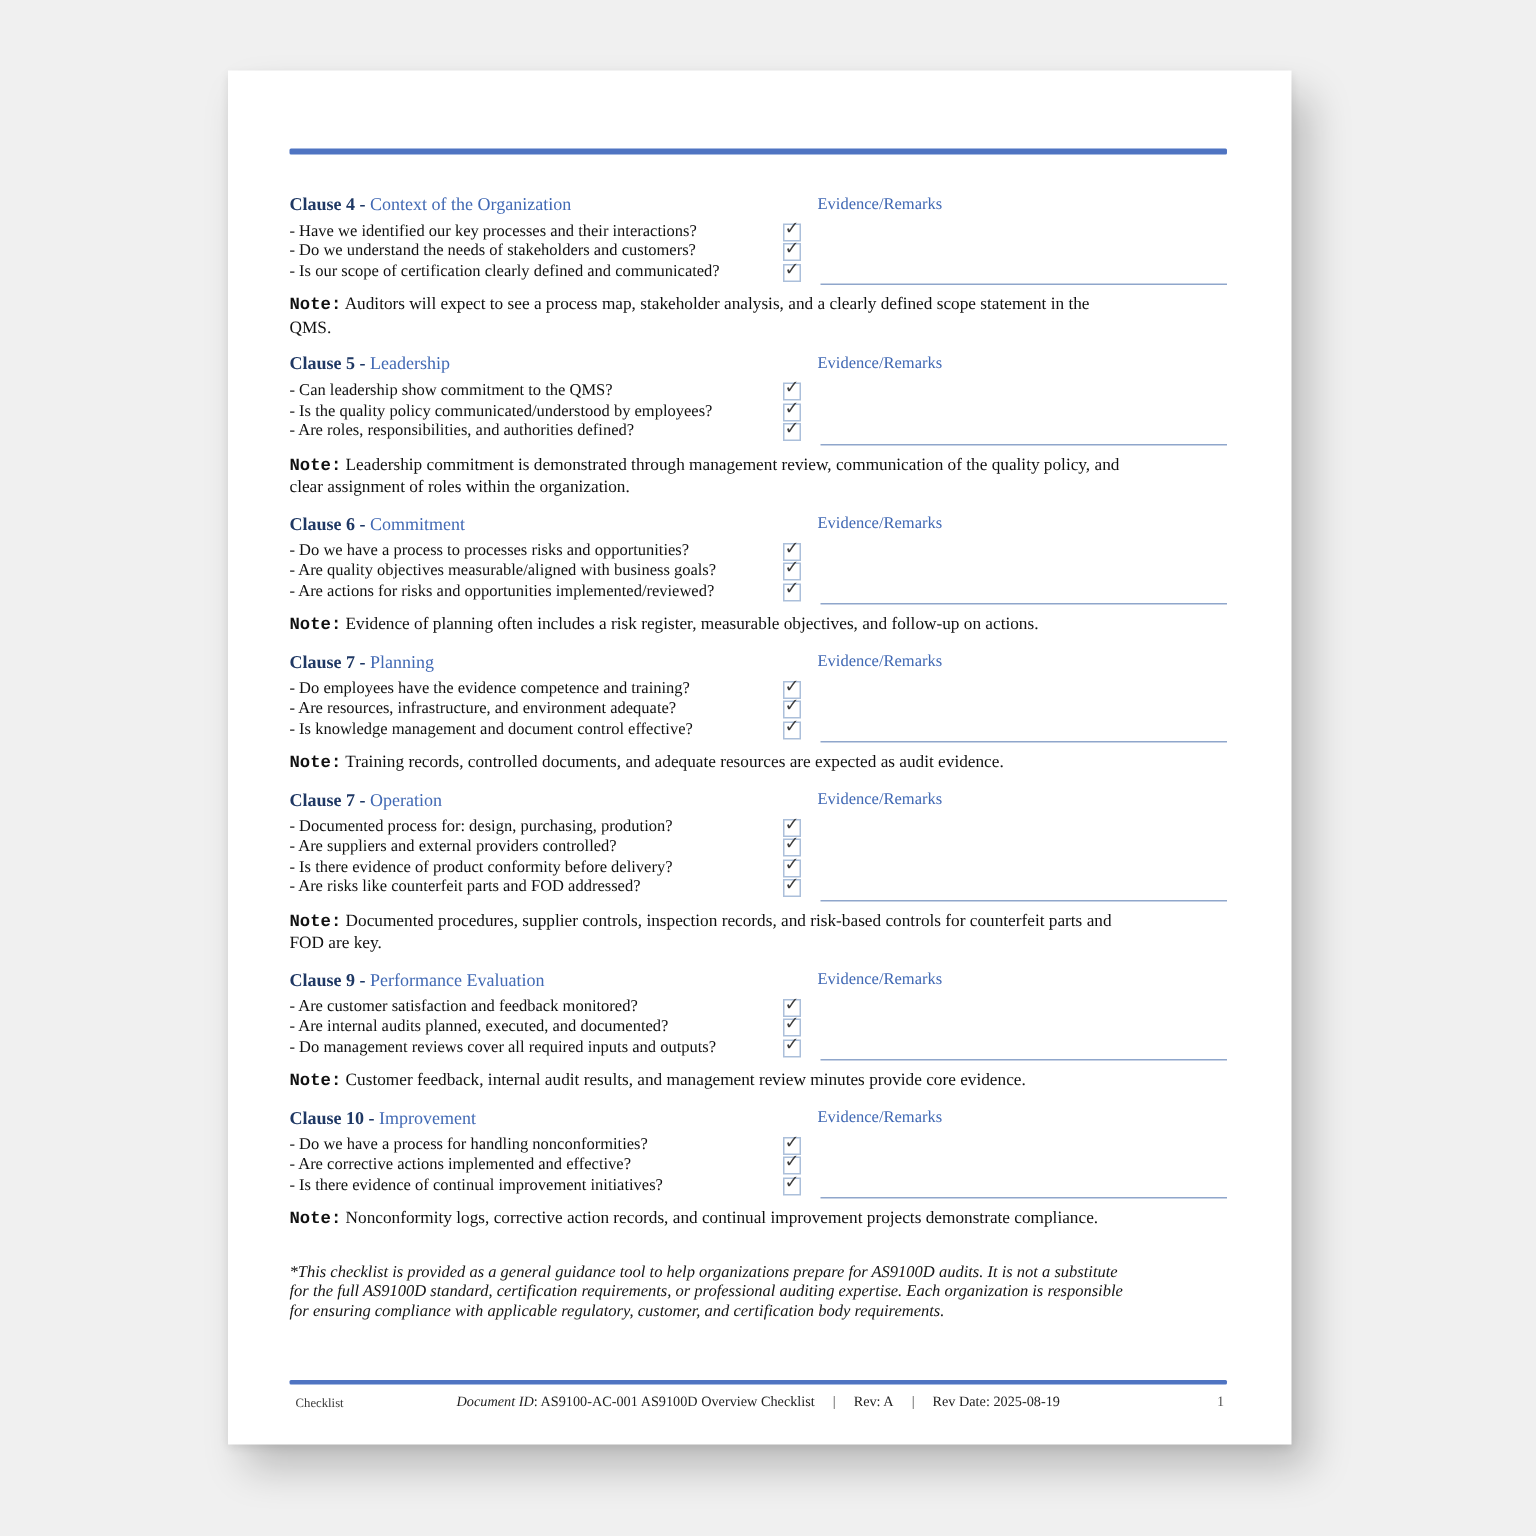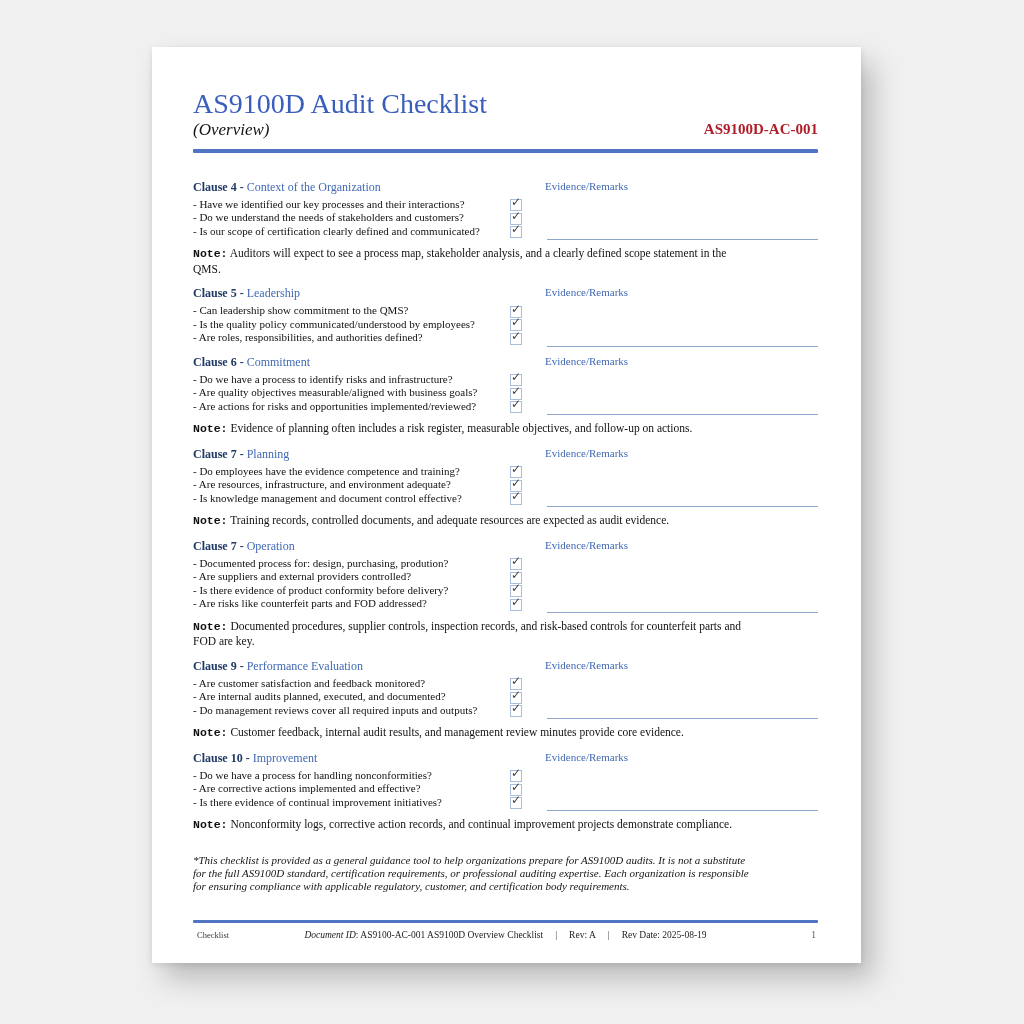--- a/index.html
+++ b/index.html
@@ -29,21 +29,21 @@
   
   #sections{margin-top:26px;}
   section.clause{margin-bottom:9px;}
   .sec-head{position:relative;height:13px;line-height:13px;margin-bottom:6px;}
   .clause-name{font-size:12px;}
   .clause-name b{color:var(--clause-navy);font-weight:bold;text-align:center;}
   .clause-name span{color:var(--clause-blue);}
   .ev-label{position:absolute;left:352px;top:1px;font-size:11px;color:var(--clause-blue);}
   .sec-body{display:flex;align-items:stretch;}
   .questions{width:352px;flex:none;}
-  .q-row{display:flex;align-items:flex-end;height:13.5px;line-height:13.5px;}
+  .q-row{display:flex;align-items:center;height:13.5px;line-height:13.5px;gap:12px;}
   .q-text{font-size:11px;color:#111;flex:none;width:305px;}
   .checkbox{
     width:10px;height:10px;flex:none;margin-left:12px;margin-top:1px;
     border:1px solid #abbfda;background:#fff;position:relative;
   }
   .checkbox .mark{
     position:absolute;left:0px;top:-4px;
     font-size:12px;color:#3c3c3c;line-height:12px;
     font-family:"DejaVu Sans", sans-serif;
   }
@@ -62,27 +62,20 @@
   .f-center{position:absolute;left:0;right:0;text-align:center;}
   .f-center .sep{margin:0 12px;color:#444;}
   .f-right{position:absolute;right:2px;color:#555;}
 </style>
 </head>
 <body style="--title-blue: #3A5EBC; --clause-navy: #1F3864; --clause-blue: #4169B4; --accent-red: #B01E2A; --rule-blue: #4F74C2; --line-blue: #8FA6CB;">
 
 <div class="sheet">
 
   <header>
-    <div class="head-row">
-      <div>
-        <h1 class="title">AS9100D Audit Checklist</h1>
-        <div class="subtitle">(Overview)</div>
-      </div>
-      <div class="doc-number">AS9100D-AC-001</div>
-    </div>
     <div class="rule"></div>
   </header>
 
   <main id="sections">
       <section class="clause">
         <div class="sec-head"><span class="clause-name"><b>Clause 4 -</b> <span>Context of the Organization</span></span><span class="ev-label">Evidence/Remarks</span></div>
         <div class="sec-body">
           <div class="questions">
             <div class="q-row">
               <span class="q-text">- Have we identified our key processes and their interactions?</span>
@@ -129,27 +122,28 @@
               <span class="q-text">- Are roles, responsibilities, and authorities defined?</span>
               <span class="checkbox">
                 <span class="mark">✓</span>
               </span>
             </div>
           </div>
           <div class="ev-cell">
             <div class="line"></div>
           </div>
         </div>
+        <p class="note"><b>Note:</b> <span>Leadership commitment is demonstrated through management review, communication of the quality policy, and clear assignment of roles within the organization.</span></p>
       </section>
       <section class="clause">
         <div class="sec-head"><span class="clause-name"><b>Clause 6 -</b> <span>Commitment</span></span><span class="ev-label">Evidence/Remarks</span></div>
         <div class="sec-body">
           <div class="questions">
             <div class="q-row">
-              <span class="q-text">- Do we have a process to identify risks and infrastructure?</span>
+              <span class="q-text">- Do we have a process to processes risks and opportunities?</span>
               <span class="checkbox">
                 <span class="mark">✓</span>
               </span>
             </div>
             <div class="q-row">
               <span class="q-text">- Are quality objectives measurable/aligned with business goals?</span>
               <span class="checkbox">
                 <span class="mark">✓</span>
               </span>
             </div>

